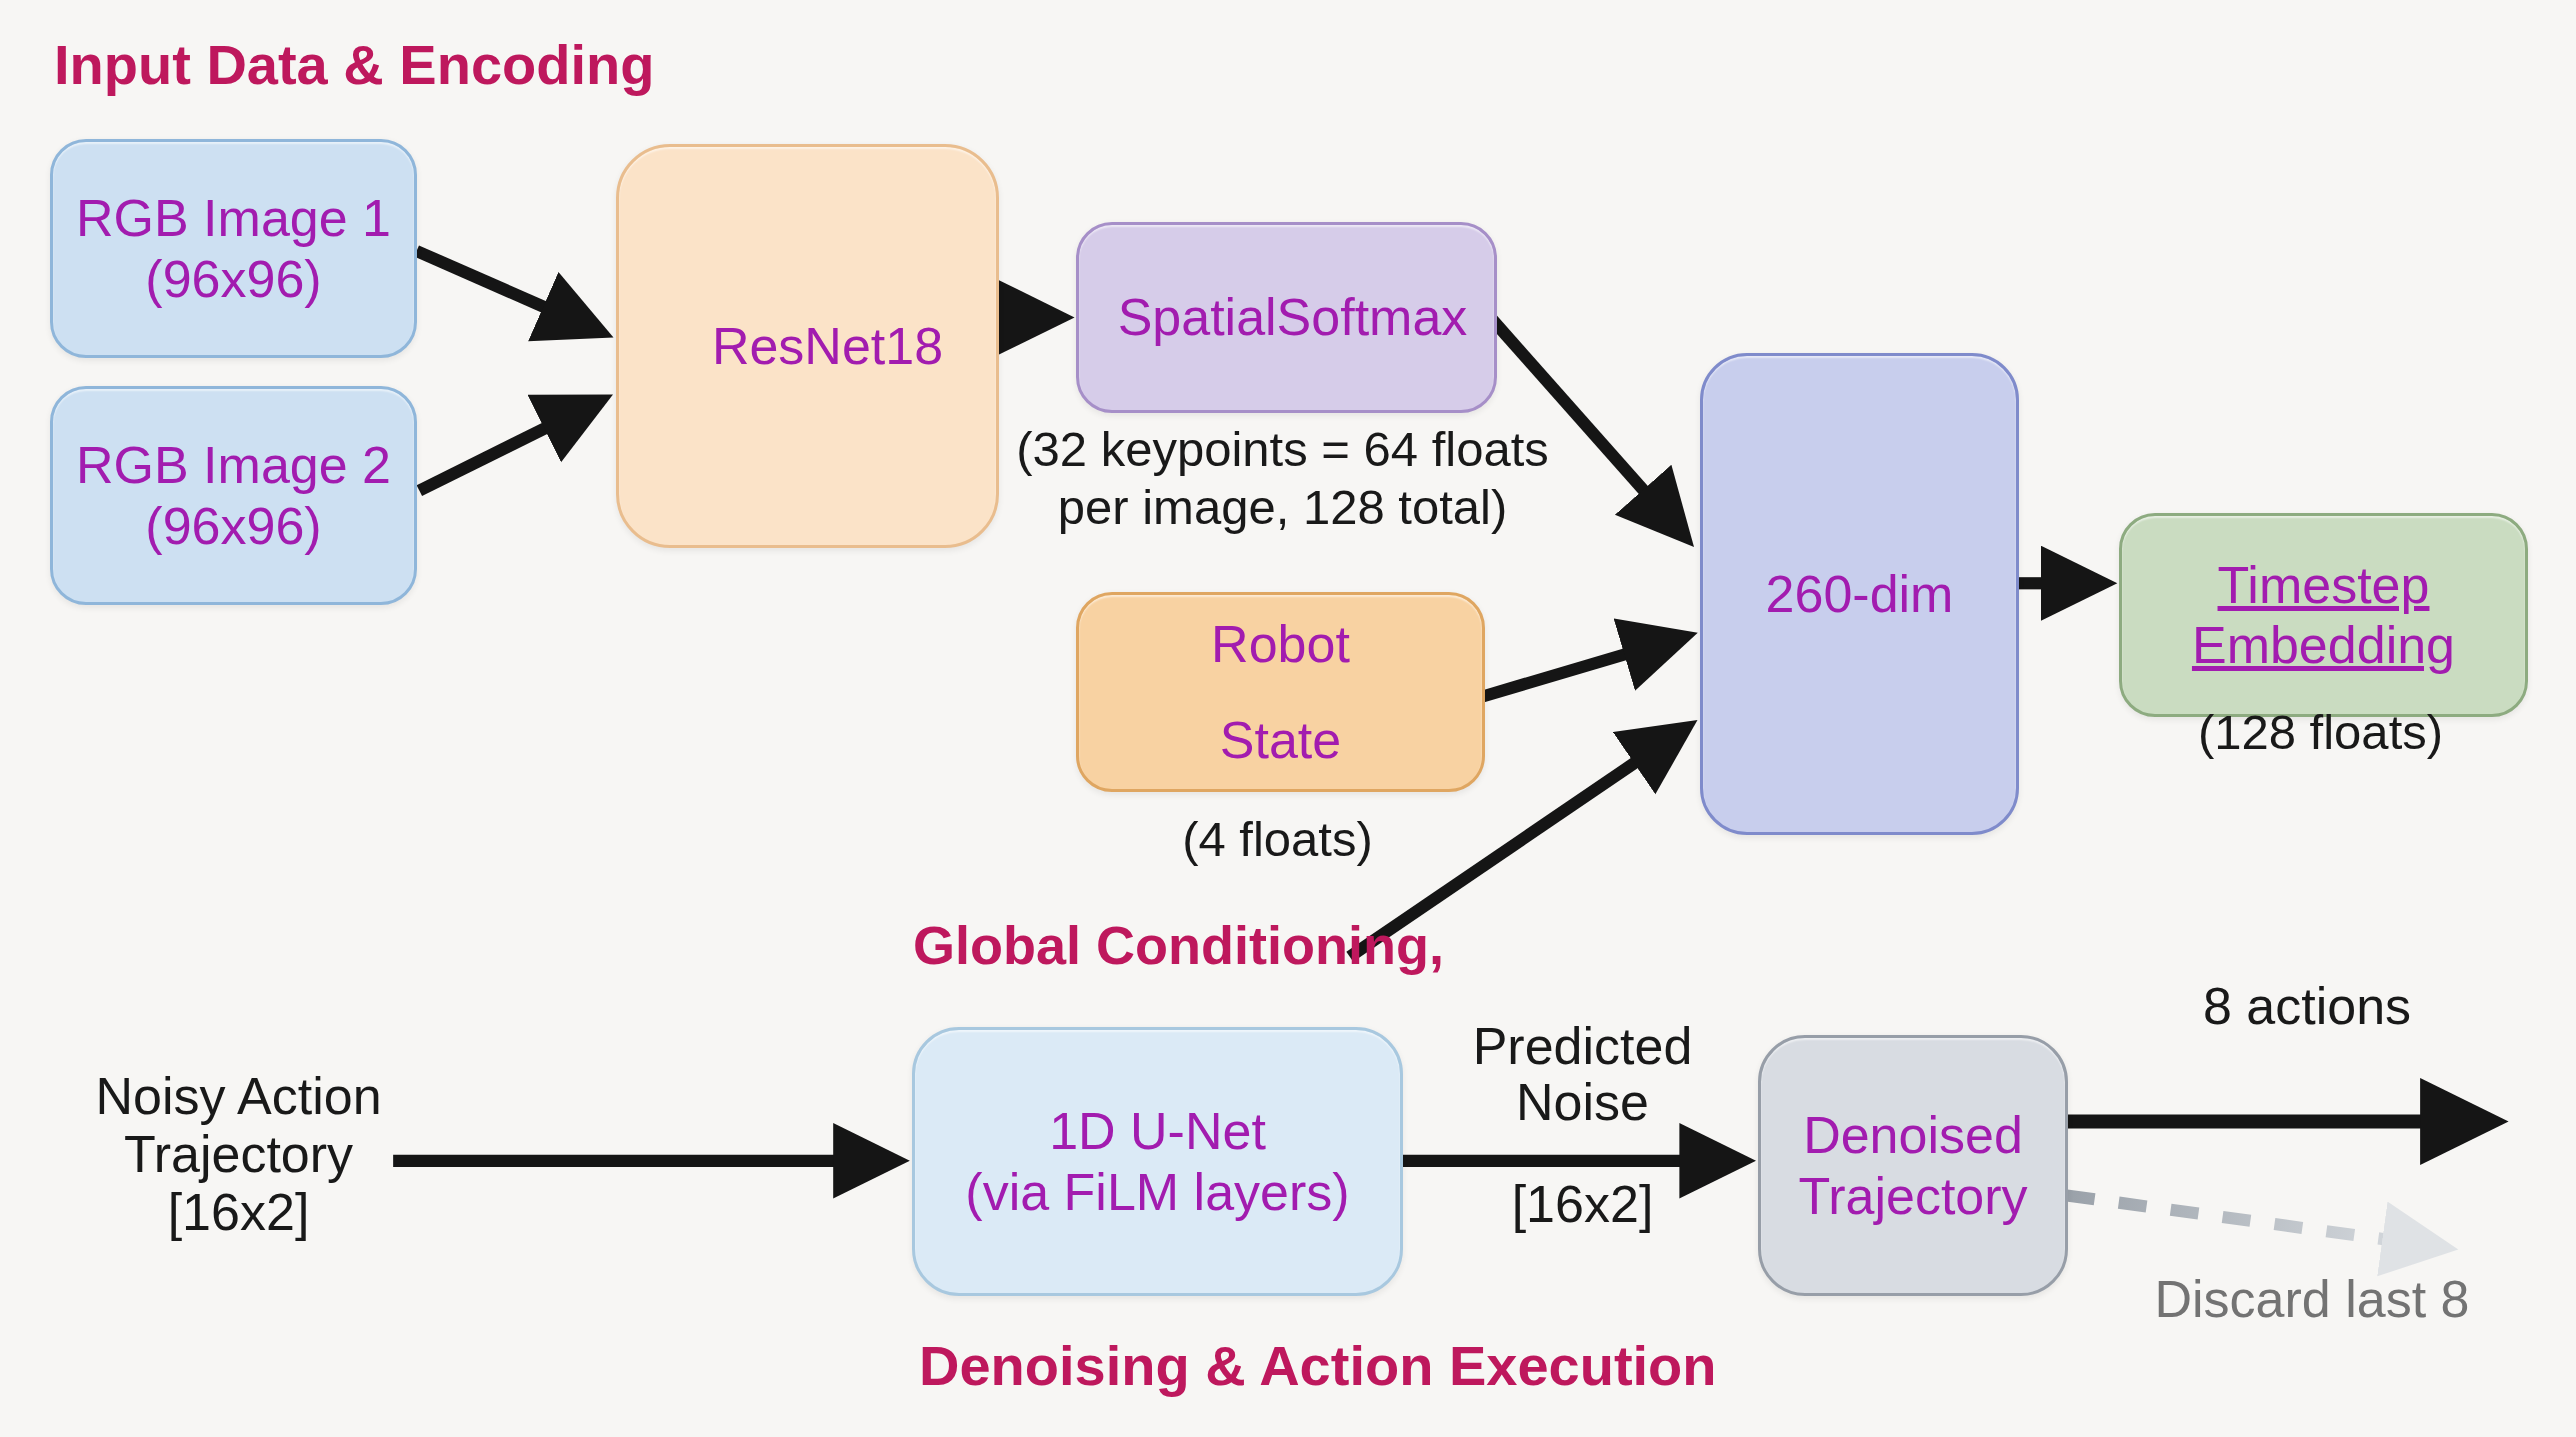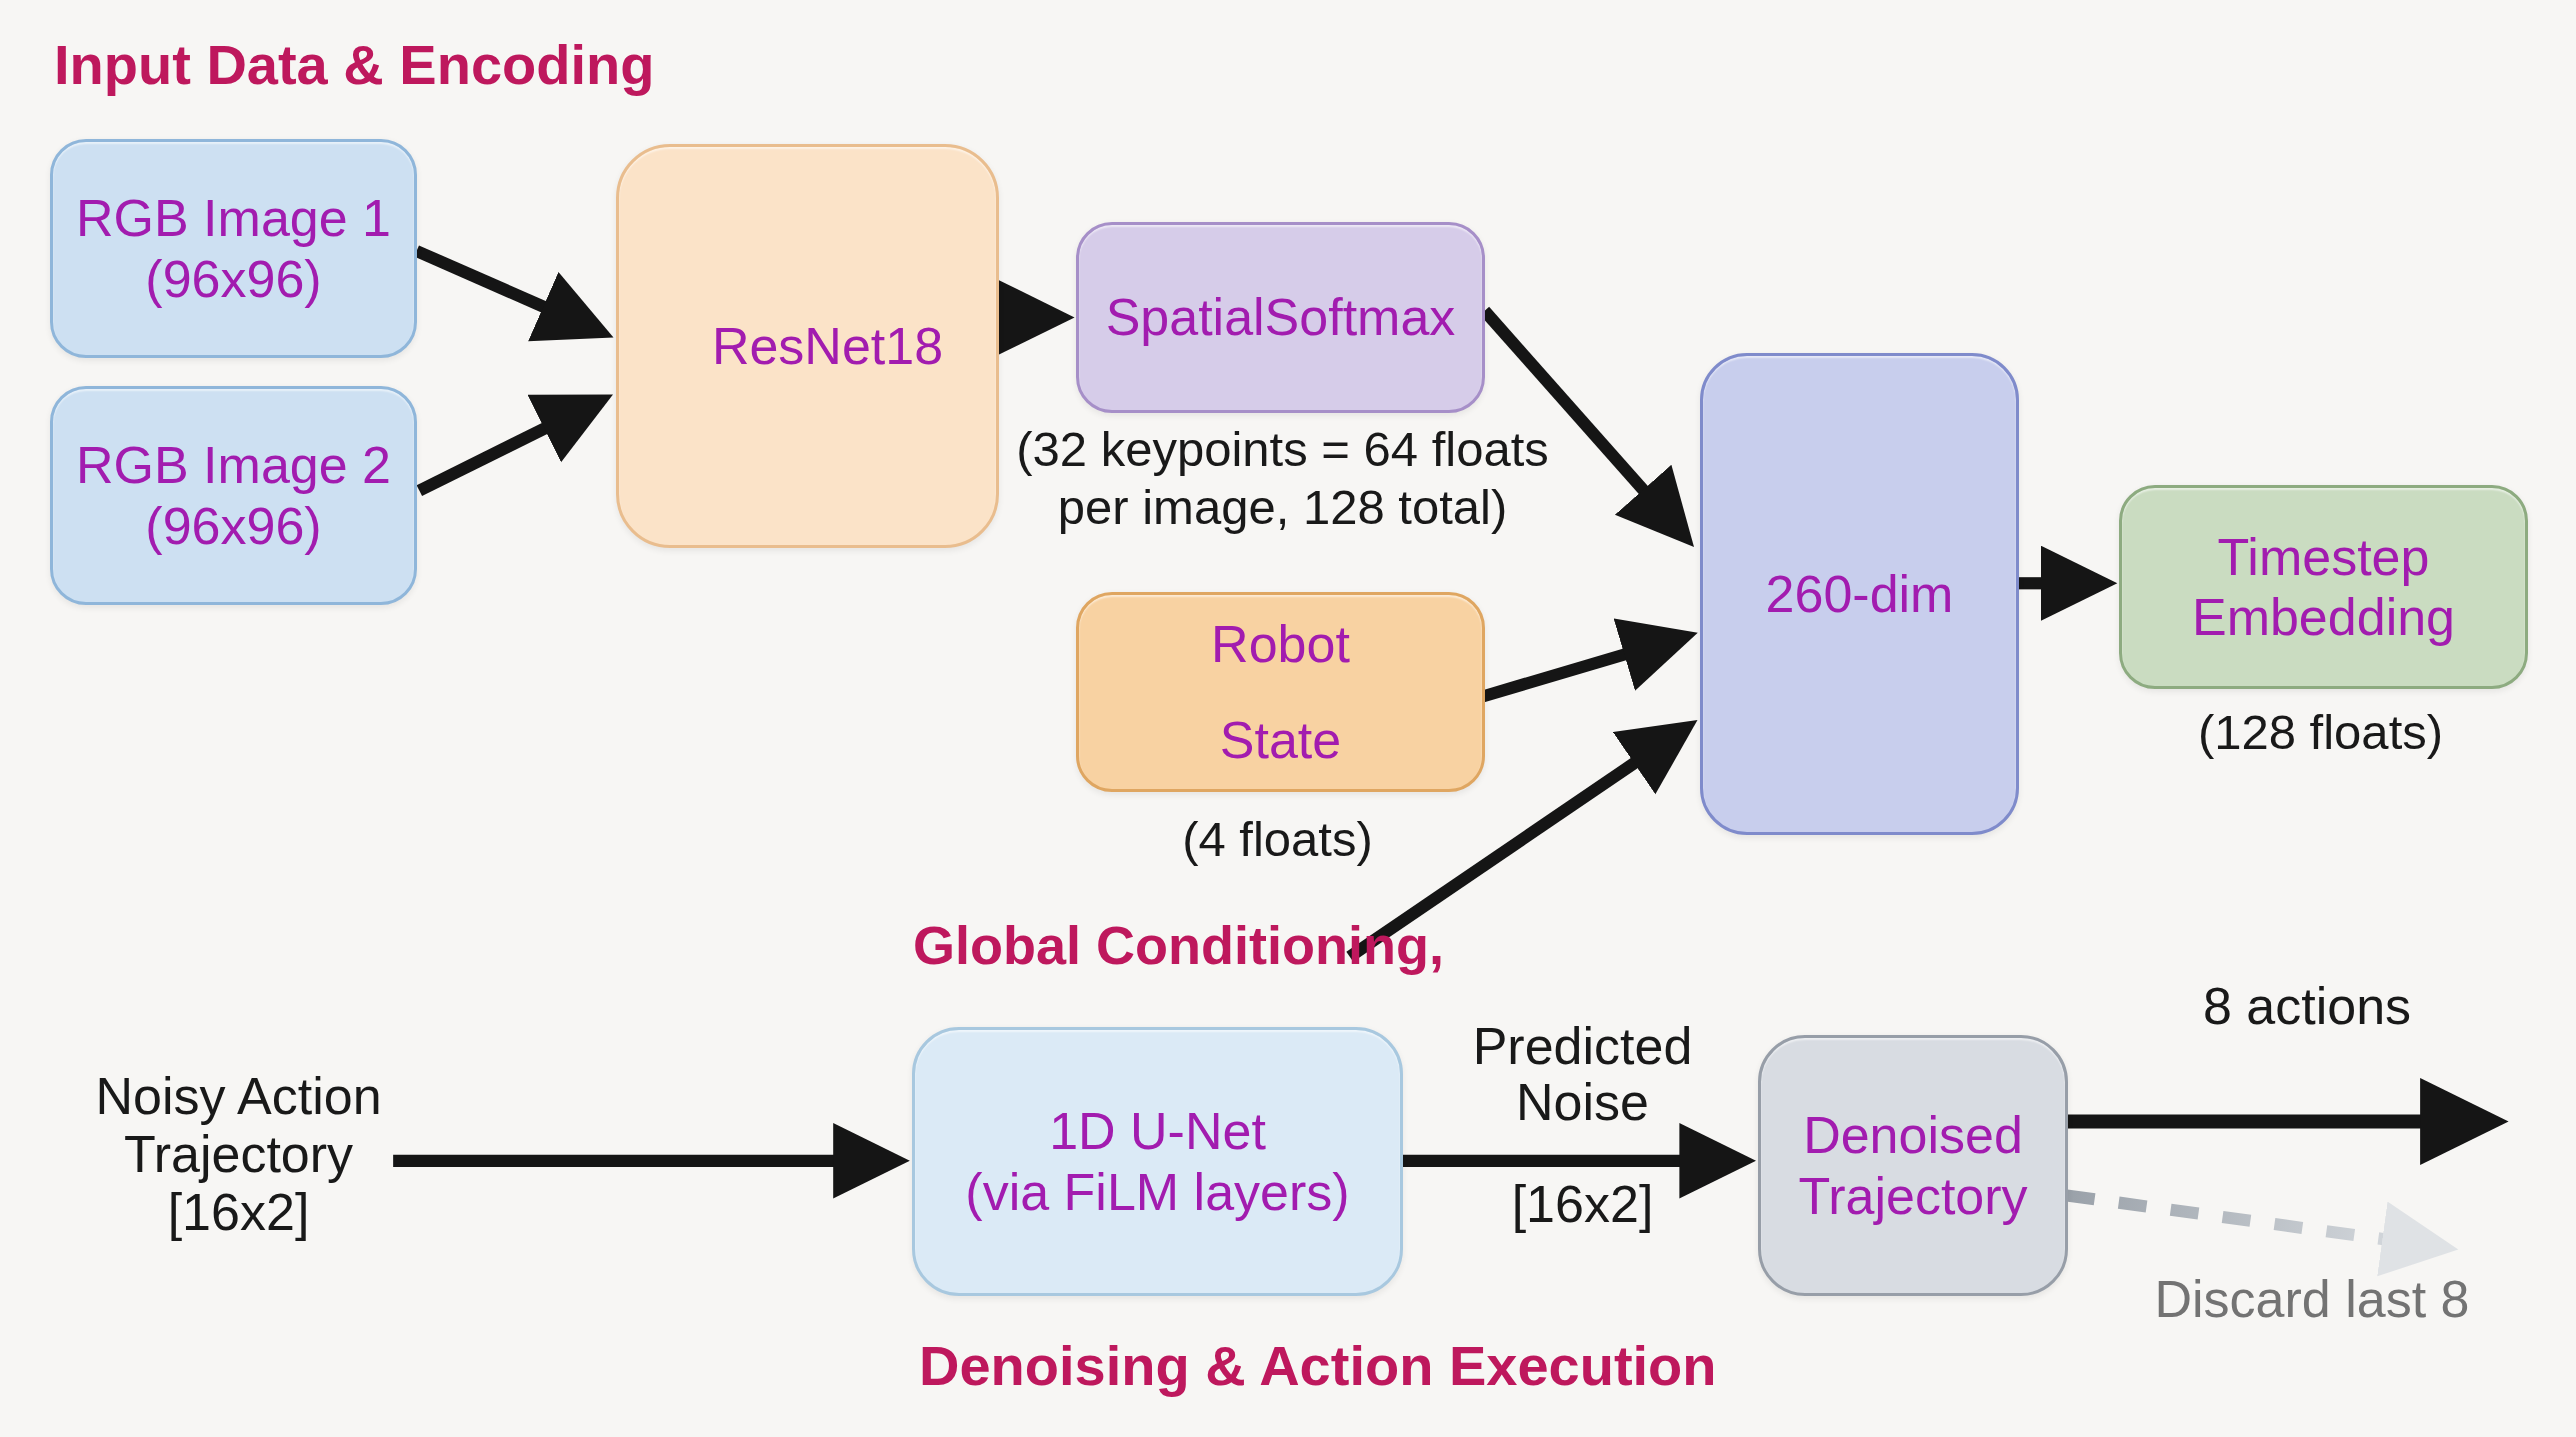--- a/index.html
+++ b/index.html
@@ -23,24 +23,24 @@
     border-radius:36px;
     box-shadow:0 2.8px 6.6px rgba(0,0,0,.07), inset 0 1.9px 1.9px rgba(255,255,255,.55);
     text-align:center;
     font-size:52px;line-height:1.16;
     color:#a21caf;
   }
   .box span{display:block;}
   #box-rgb1   {left:50px;  top:139px;  width:361px; height:213px;}
   #box-rgb2   {left:50px;  top:386px;  width:361px; height:213px;}
   #box-resnet {left:616px; top:144px;  width:337px; height:398px; border-radius:54px;padding-left:40px;}
-  #box-spatial{left:1076px;top:222px;  width:403px; height:185px;}
+  #box-spatial{left:1076px;top:222px;  width:403px; height:185px;padding-left:12px;}
   #box-robot  {left:1076px;top:592px;  width:403px; height:194px;gap:35px;}
   #box-g260   {left:1700px;top:353px;  width:313px; height:476px; border-radius:47px;}
-  #box-timestep{left:2119px;top:485px; width:403px; height:198px;}
+  #box-timestep{left:2119px;top:513px; width:403px; height:198px;text-decoration:underline;}
   #box-unet   {left:912px; top:1027px; width:485px; height:263px; border-radius:47px;}
   #box-denoised{left:1758px;top:1035px;width:304px; height:255px; border-radius:47px;}
   
   .txt{position:absolute;text-align:center;font-size:49px;line-height:1.18;color:#191919;}
   .txt span{display:block;}
   .heading{position:absolute;font-weight:bold;font-size:56px;color:#be185d;white-space:nowrap;}
   #heading-input   {left:54px;  top:32px;}
   #heading-denoise {left:919px; top:1333px;}
   #gcv-title       {left:1646px;top:142px; width:421px; font-size:52px;line-height:1.2;}
   #note-keypoints  {left:1011px;top:421px; width:543px;}

